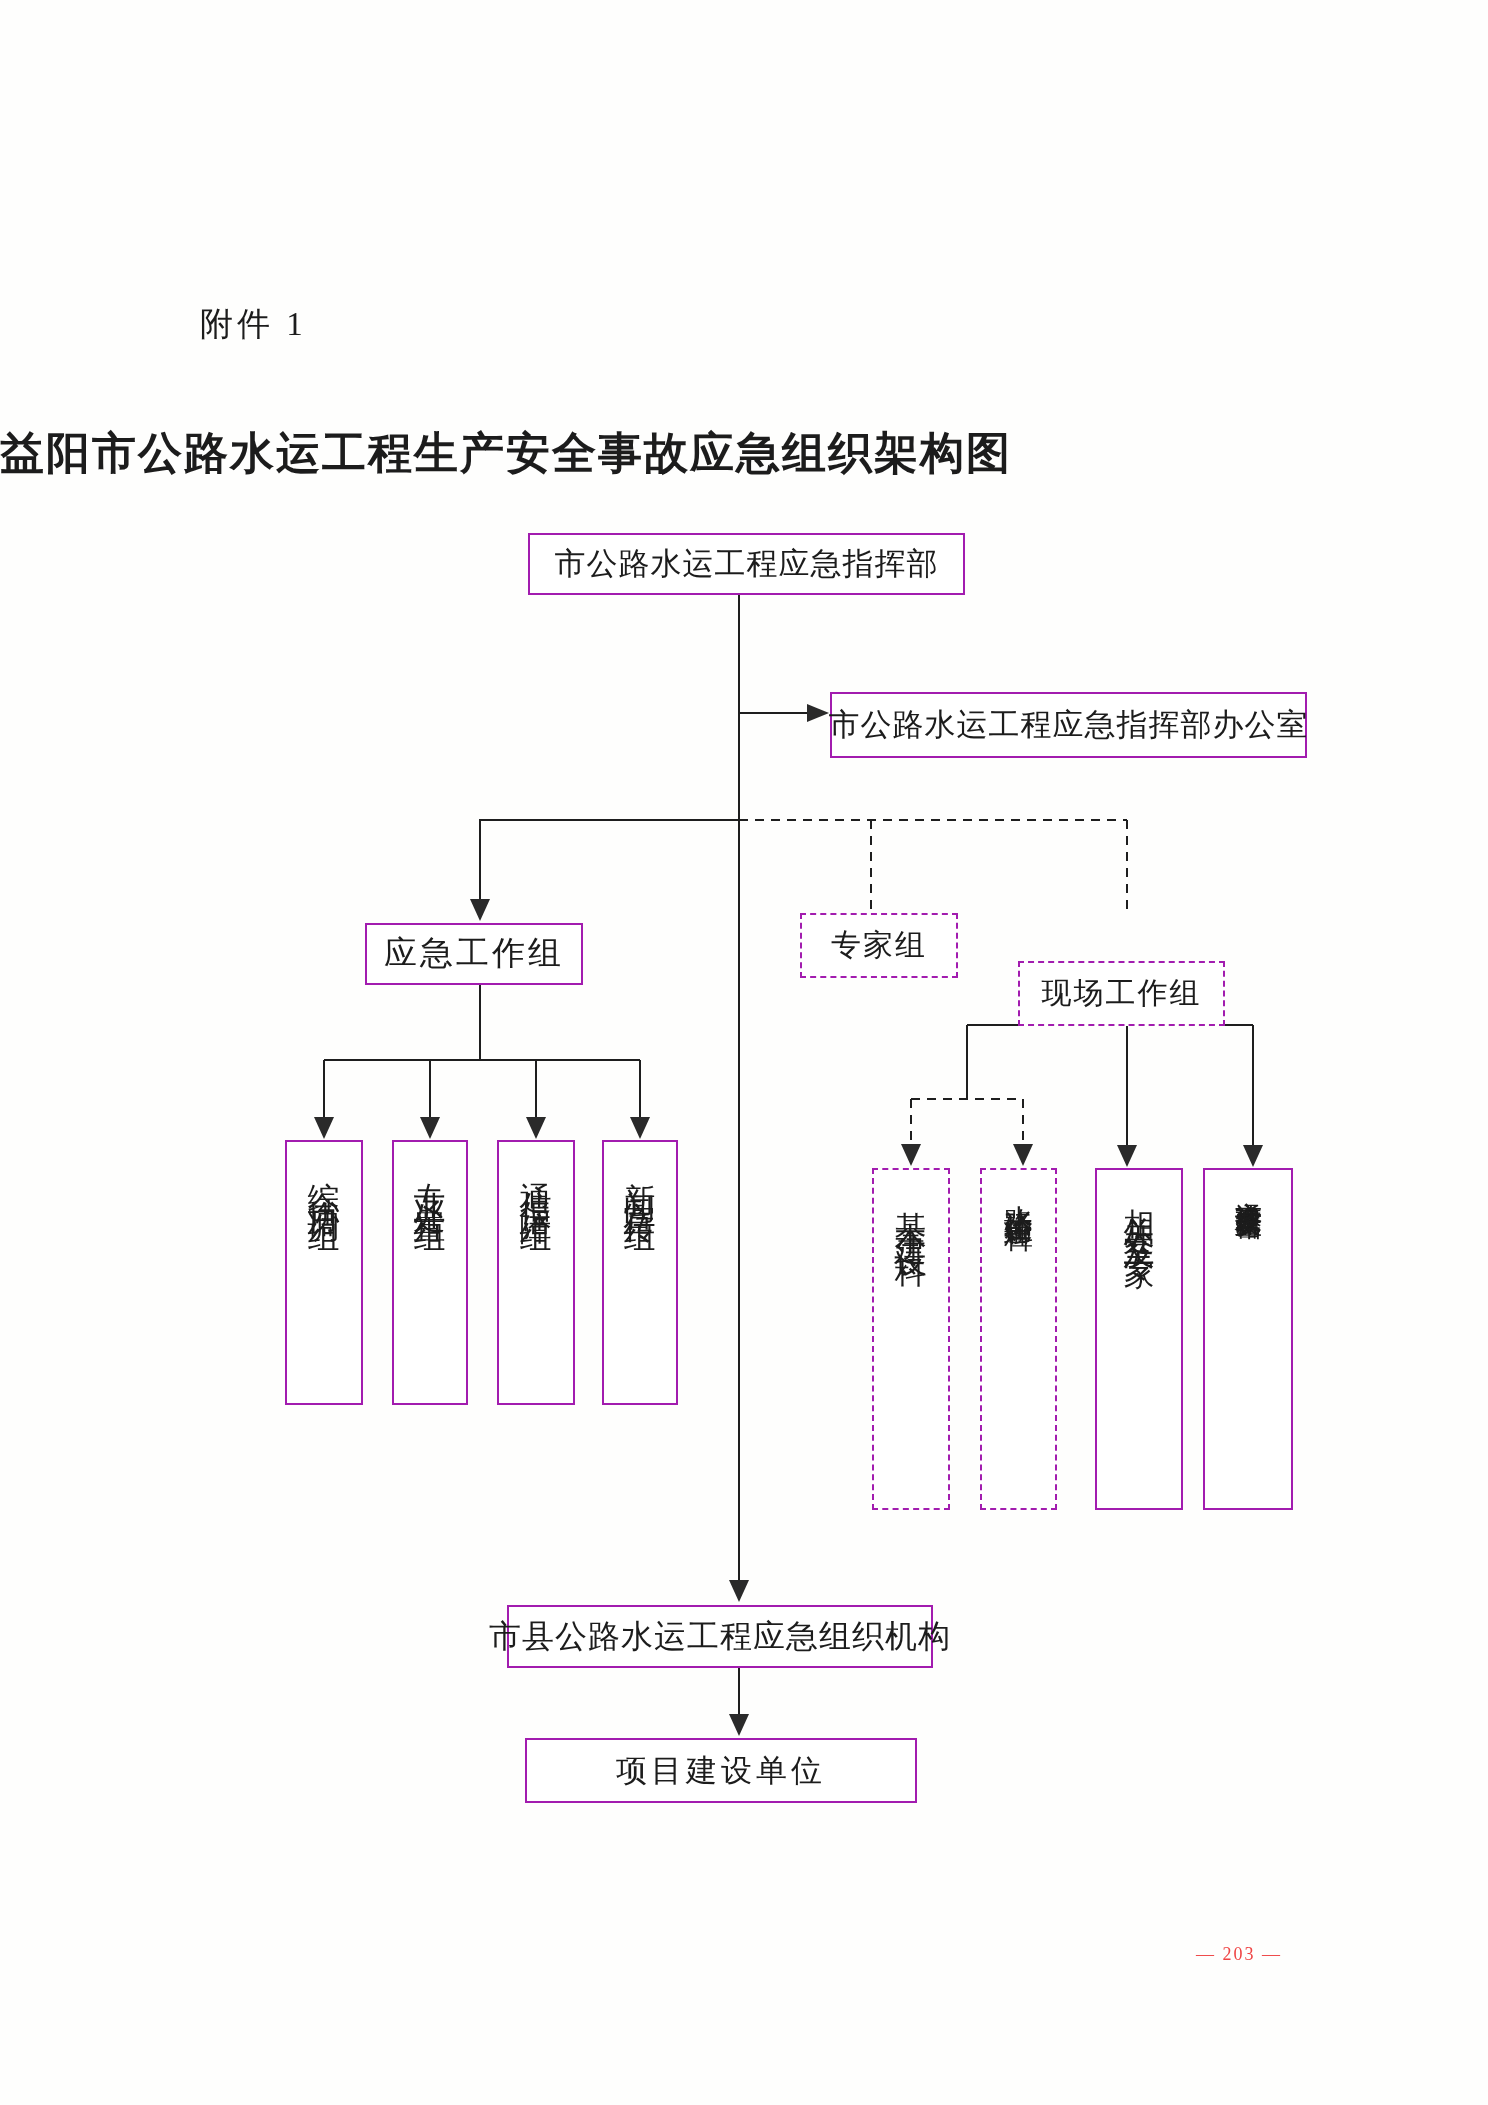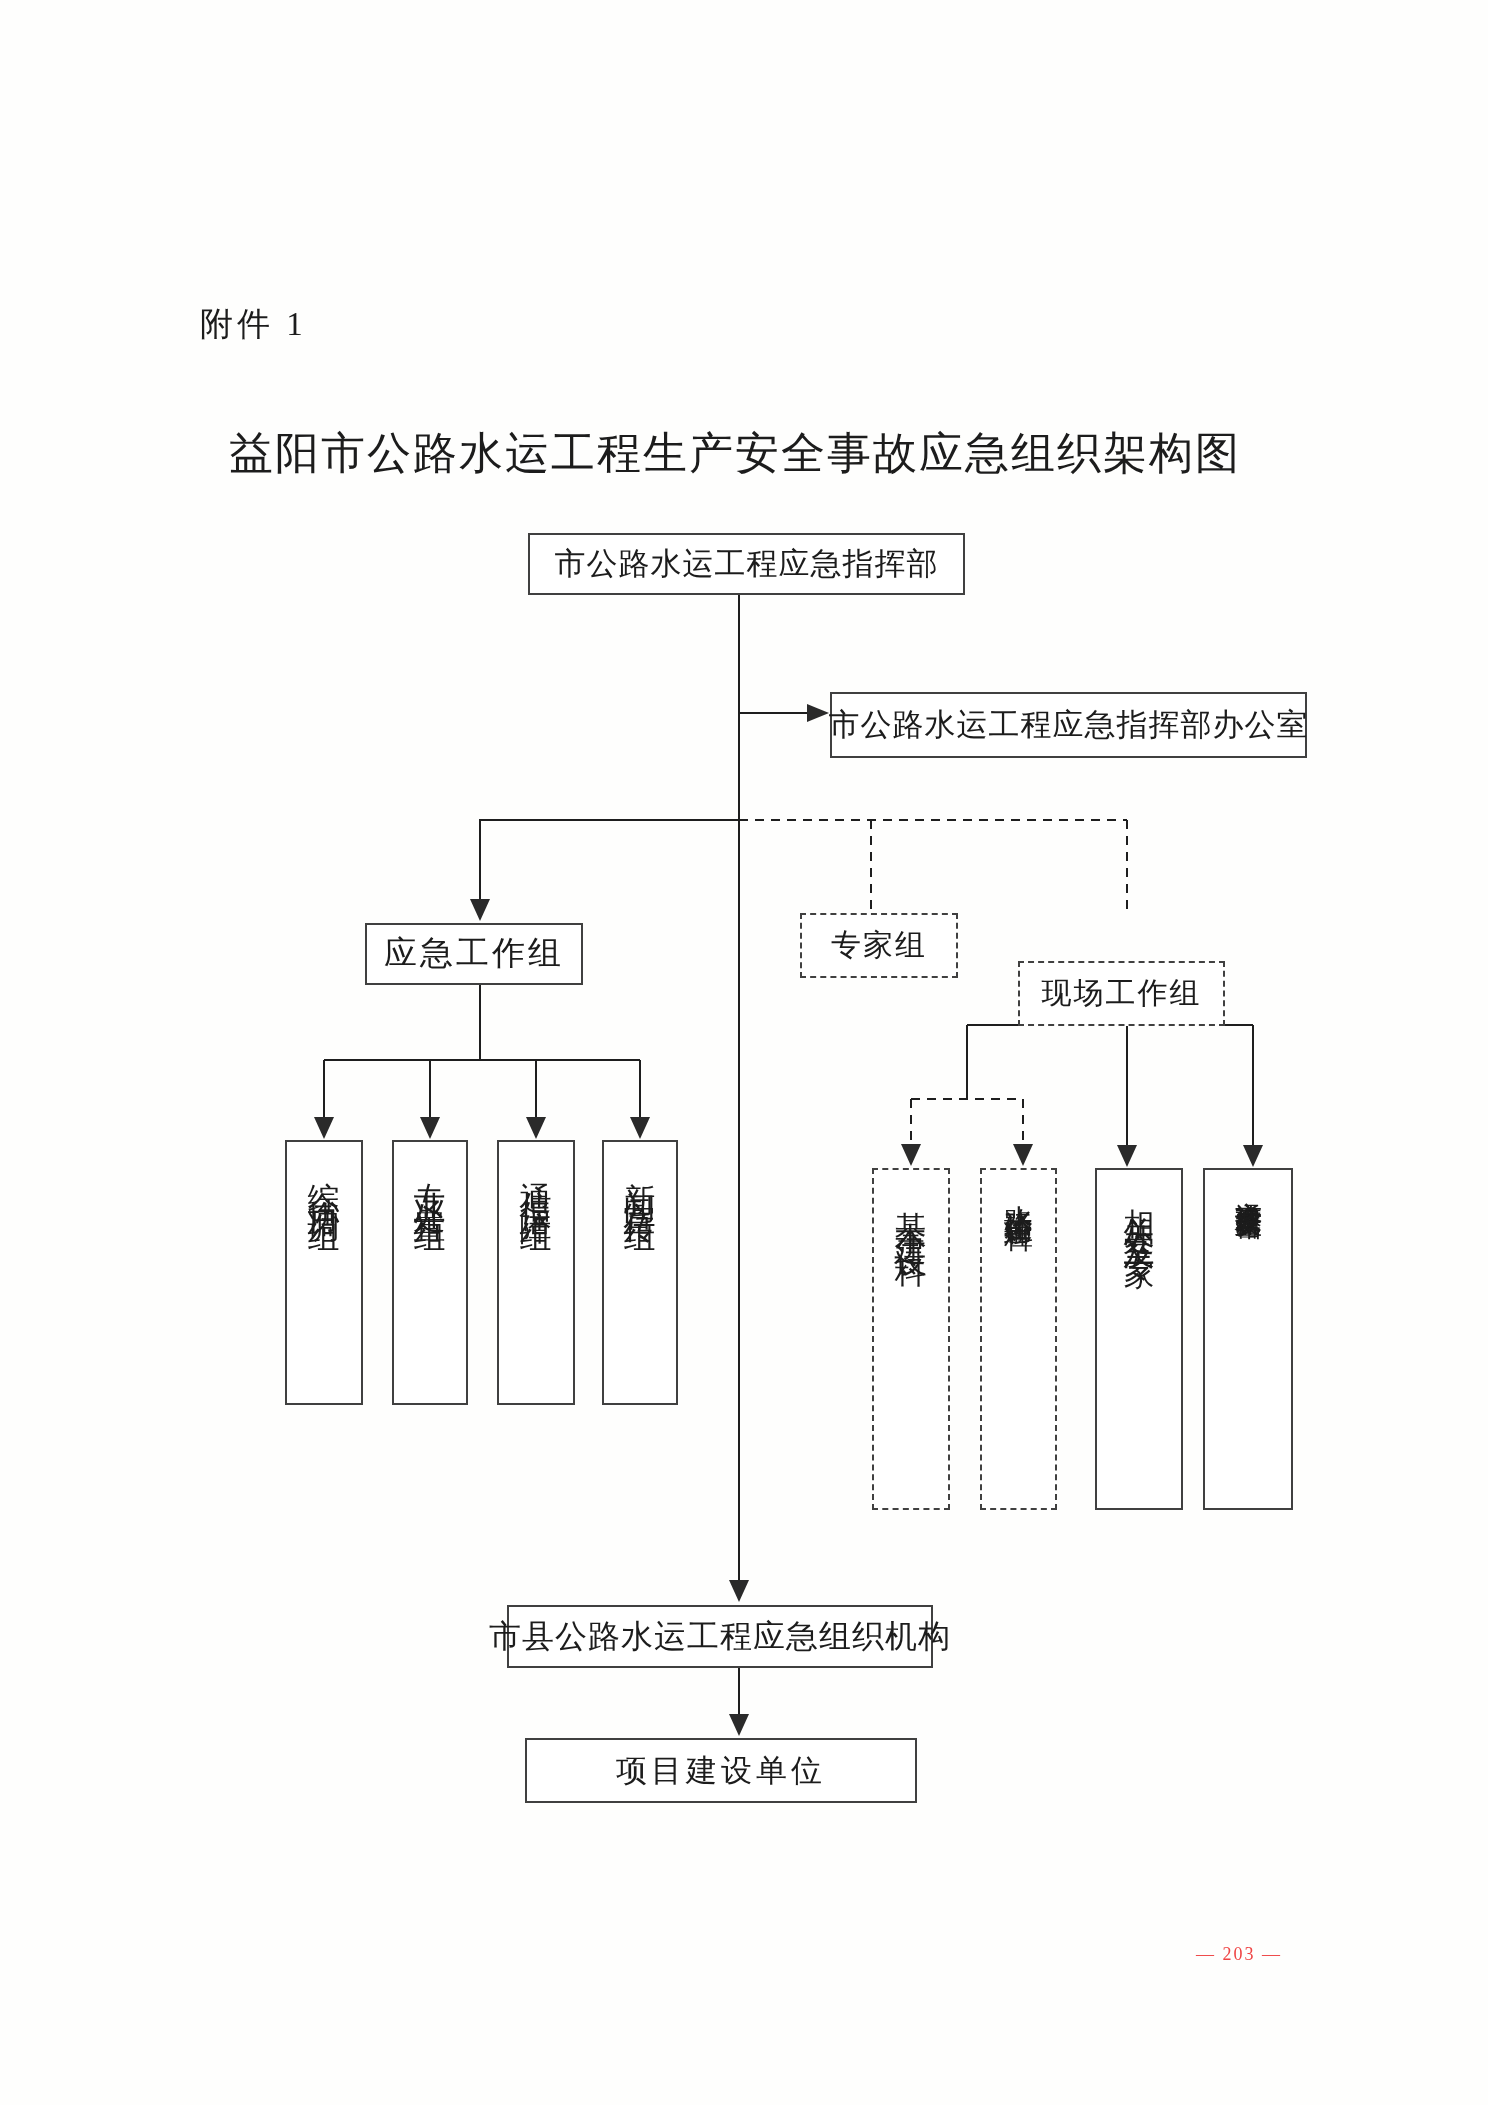--- a/index.html
+++ b/index.html
@@ -13,31 +13,31 @@
     overflow:hidden;
   }
   .svg-layer { position:absolute; left:0; top:0; width:1488px; height:2105px; }
 
   .attachment-label {
     position:absolute; left:200px; top:302px;
     font-size:33px; letter-spacing:4px;
   }
   .diagram-title {
     position:absolute; left:0px; top:424px; width:1470px;
-    text-align:center;
-    font-size:44px; font-weight:400; letter-spacing:2px;
+    text-align:left;
+    font-size:44px; font-weight:700; letter-spacing:2px;
   }
   .page-number {
     position:absolute; left:1196px; top:1944px;
     font-size:18px; letter-spacing:2px; color:#ef4444;
   }
 
   .node {
     position:absolute; box-sizing:border-box;
-    border:2px solid #404040; background:#ffffff;
+    border:2px solid #a21caf; background:#ffffff;
     display:flex; align-items:center; justify-content:center;
     text-align:left; line-height:1.15;
   }
   .node.dashed { border-style:dashed; }
   .hlabel { font-size:31px; letter-spacing:1px; white-space:nowrap; }
 
   
   .box-top        { left:528px;  top:533px;  width:437px; height:62px; }
   .box-office     { left:830px;  top:692px;  width:477px; height:66px; }
   .box-ewg        { left:365px;  top:923px;  width:218px; height:62px; }

